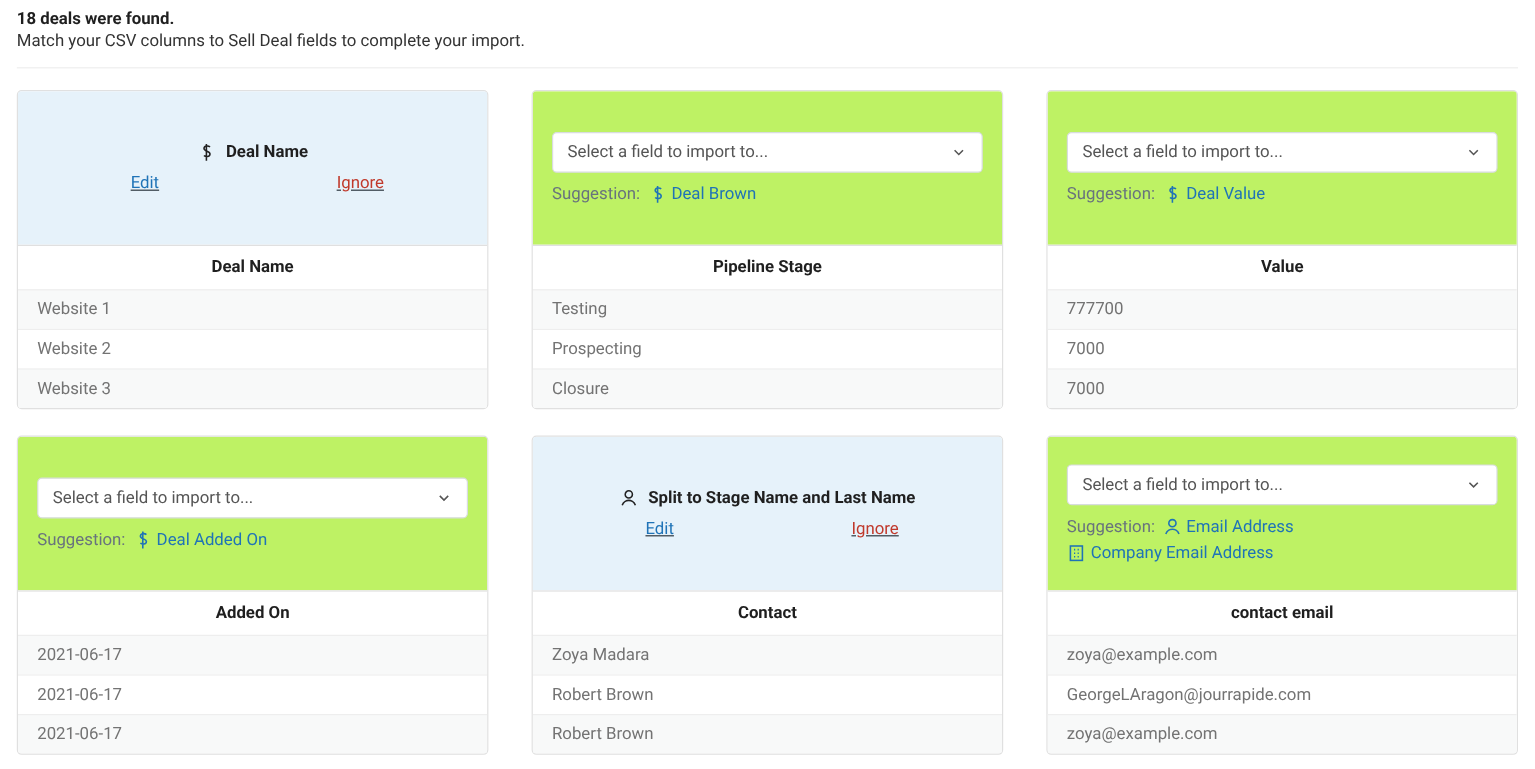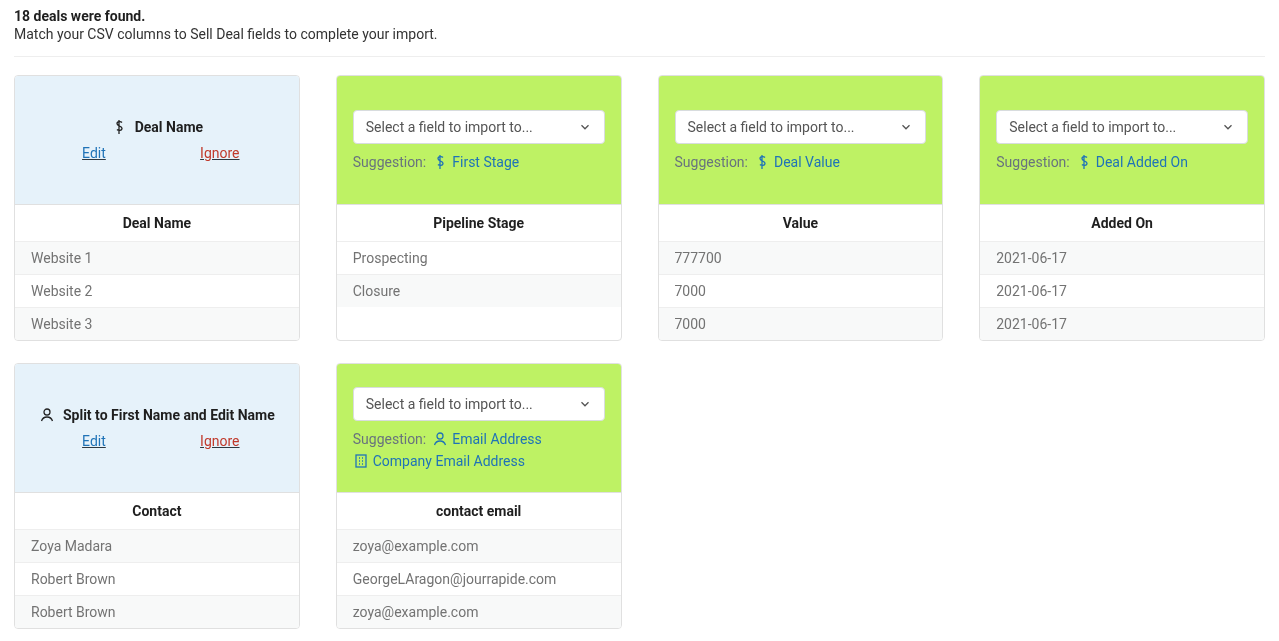--- a/index.html
+++ b/index.html
@@ -8,21 +8,21 @@
     font-size: 14px;
     color: #2f3941;
     background: #fff;
     padding: 8px 14px;
   }
   .header-title { font-weight: 700; color: #1f1f1f; margin-bottom: 2px; }
   .header-sub { color: #333; }
   .divider { border: none; border-top: 1px solid #eee; margin: 14px 0 18px 0; }
   .grid {
     display: grid;
-    grid-template-columns: repeat(4, 1fr);
+    grid-template-columns: repeat(3, 1fr);
     gap: 22px 36px;
   }
   .card {
     border: 1px solid #e0e0e0;
     border-radius: 4px;
     overflow: hidden;
     background: #fff;
   }
   .card-head {
     background: #bef264;
@@ -132,25 +132,26 @@
           </span>
         </div>
         <div class="suggest-row">
           <span class="suggest-label">Suggestion:</span>
           <span class="sugg-link">
             <span class="icon">
               <svg viewBox="0 0 16 16" width="16" height="16" fill="none" stroke="#1f73b7" stroke-width="1.3">
                 <path d="M8 1v14M11 3.5c-1-1-5-1.5-5 1.3 0 2.5 5 2 5 4.5 0 2.8-4 2.3-5 1.2"></path>
               </svg>
             </span>
-            <span>First Stage</span>
+            <span>Deal Brown</span>
           </span>
         </div>
       </div>
       <div class="col-header">Pipeline Stage</div>
+      <div class="data-row striped">Testing</div>
       <div class="data-row">Prospecting</div>
       <div class="data-row striped">Closure</div>
     </div>
     <div class="card">
       <div class="card-head">
         <div class="select-box">
           <span>Select a field to import to...</span>
           <span class="chevron">
             <svg viewBox="0 0 16 16" width="14" height="14" fill="none" stroke="#555" stroke-width="1.5">
               <path d="M4 6l4 4 4-4"></path>
@@ -203,21 +204,21 @@
     </div>
     <div class="card">
       <div class="card-head mapped">
         <div class="mapped-title-row">
           <span class="icon">
             <svg viewBox="0 0 16 16" width="16" height="16" fill="none" stroke="#222" stroke-width="1.3">
               <circle cx="8" cy="5" r="3"></circle>
               <path d="M2.5 14c1-3 4-4 5.5-4s4.5 1 5.5 4"></path>
             </svg>
           </span>
-          <span>Split to First Name and Edit Name</span>
+          <span>Split to Stage Name and Last Name</span>
         </div>
         <div class="mapped-actions">
           <div class="half"><span class="edit-link">Edit</span></div>
           <div class="half"><span class="ignore-link">Ignore</span></div>
         </div>
       </div>
       <div class="col-header">Contact</div>
       <div class="data-row striped">Zoya Madara</div>
       <div class="data-row">Robert Brown</div>
       <div class="data-row striped">Robert Brown</div>

